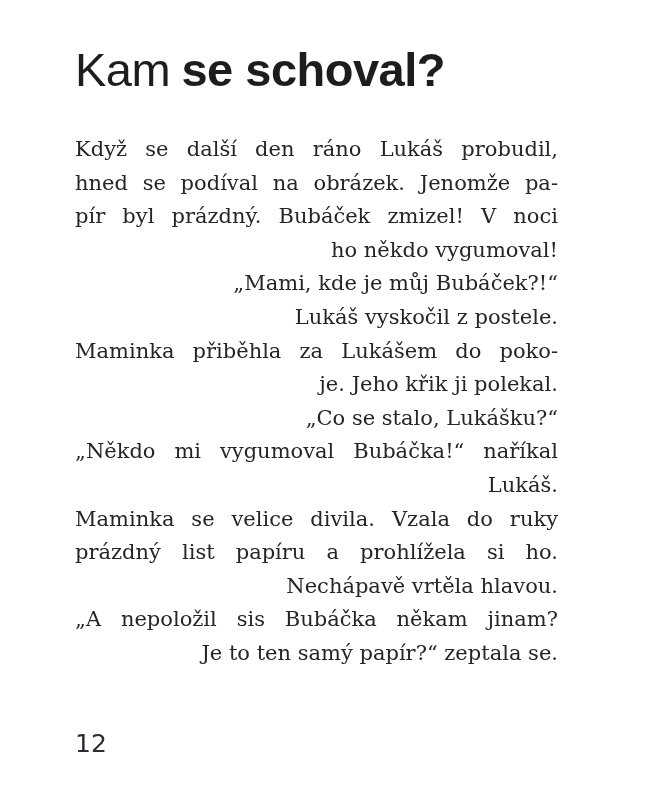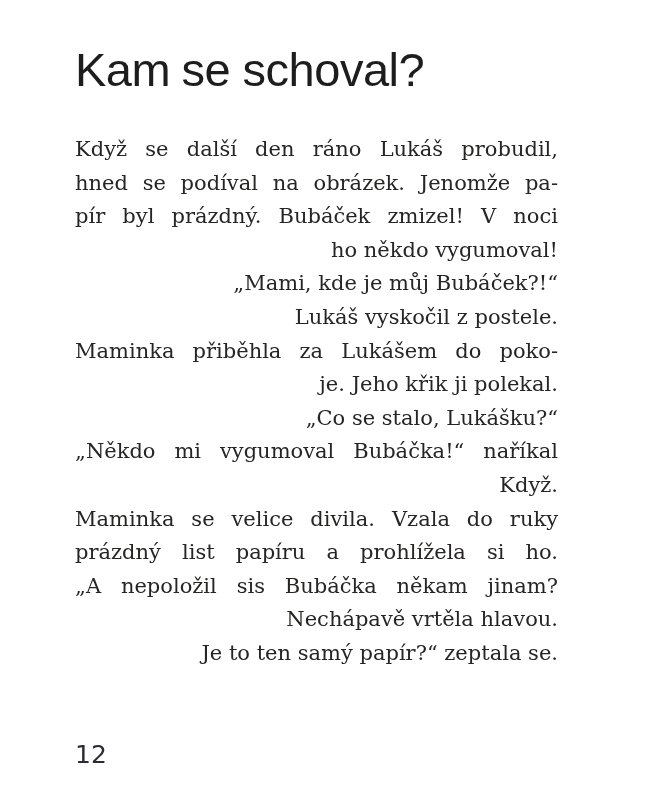--- a/index.html
+++ b/index.html
@@ -23,21 +23,21 @@
     font-size: 47px;
     line-height: 52px;
     letter-spacing: -0.5px;
     color: #1d1d1d;
     white-space: nowrap;
   }
   .title .title-bold {
     font-weight: normal;
   }
   .title .title-rest {
-    font-weight: 400;
+    font-weight: 700;
     margin-left: 0.24em;
   }
   .body-text {
     position: absolute;
     left: 75px;
     top: 133px;
     width: 483px;
     font-size: 21px;
     line-height: 33.6px;
     color: #262524;
@@ -51,21 +51,20 @@
     text-align-last: justify;
   }
   .page-number {
     position: absolute;
     left: 75px;
     top: 729px;
     font-family: "DejaVu Sans", sans-serif;
     font-size: 25px;
     line-height: 30px;
     color: #2b2b33;
-    margin-top: 11px;
   }
 </style>
 </head>
 <body>
 
 <div class="page">
 
   <h1 class="title" style="margin:0;">
     <span class="title-bold">Kam</span><span class="title-rest">se schoval?</span>
   </h1>
@@ -74,23 +73,23 @@
       <div class="line just">Když se další den ráno Lukáš probudil,</div>
       <div class="line just">hned se podíval na obrázek. Jenomže pa-</div>
       <div class="line just">pír byl prázdný. Bubáček zmizel! V noci</div>
       <div class="line">ho někdo vygumoval!</div>
       <div class="line">„Mami, kde je můj Bubáček?!“</div>
       <div class="line">Lukáš vyskočil z postele.</div>
       <div class="line just">Maminka přiběhla za Lukášem do poko-</div>
       <div class="line">je. Jeho křik ji polekal.</div>
       <div class="line">„Co se stalo, Lukášku?“</div>
       <div class="line just">„Někdo mi vygumoval Bubáčka!“ naříkal</div>
-      <div class="line">Když.</div>
+      <div class="line">Lukáš.</div>
       <div class="line just">Maminka se velice divila. Vzala do ruky</div>
       <div class="line just">prázdný list papíru a prohlížela si ho.</div>
+      <div class="line">Nechápavě vrtěla hlavou.</div>
       <div class="line just">„A nepoložil sis Bubáčka někam jinam?</div>
-      <div class="line">Nechápavě vrtěla hlavou.</div>
       <div class="line">Je to ten samý papír?“ zeptala se.</div>
     </div>
 
   <div class="page-number">12</div>
 
 </div>
 
 </body></html>

